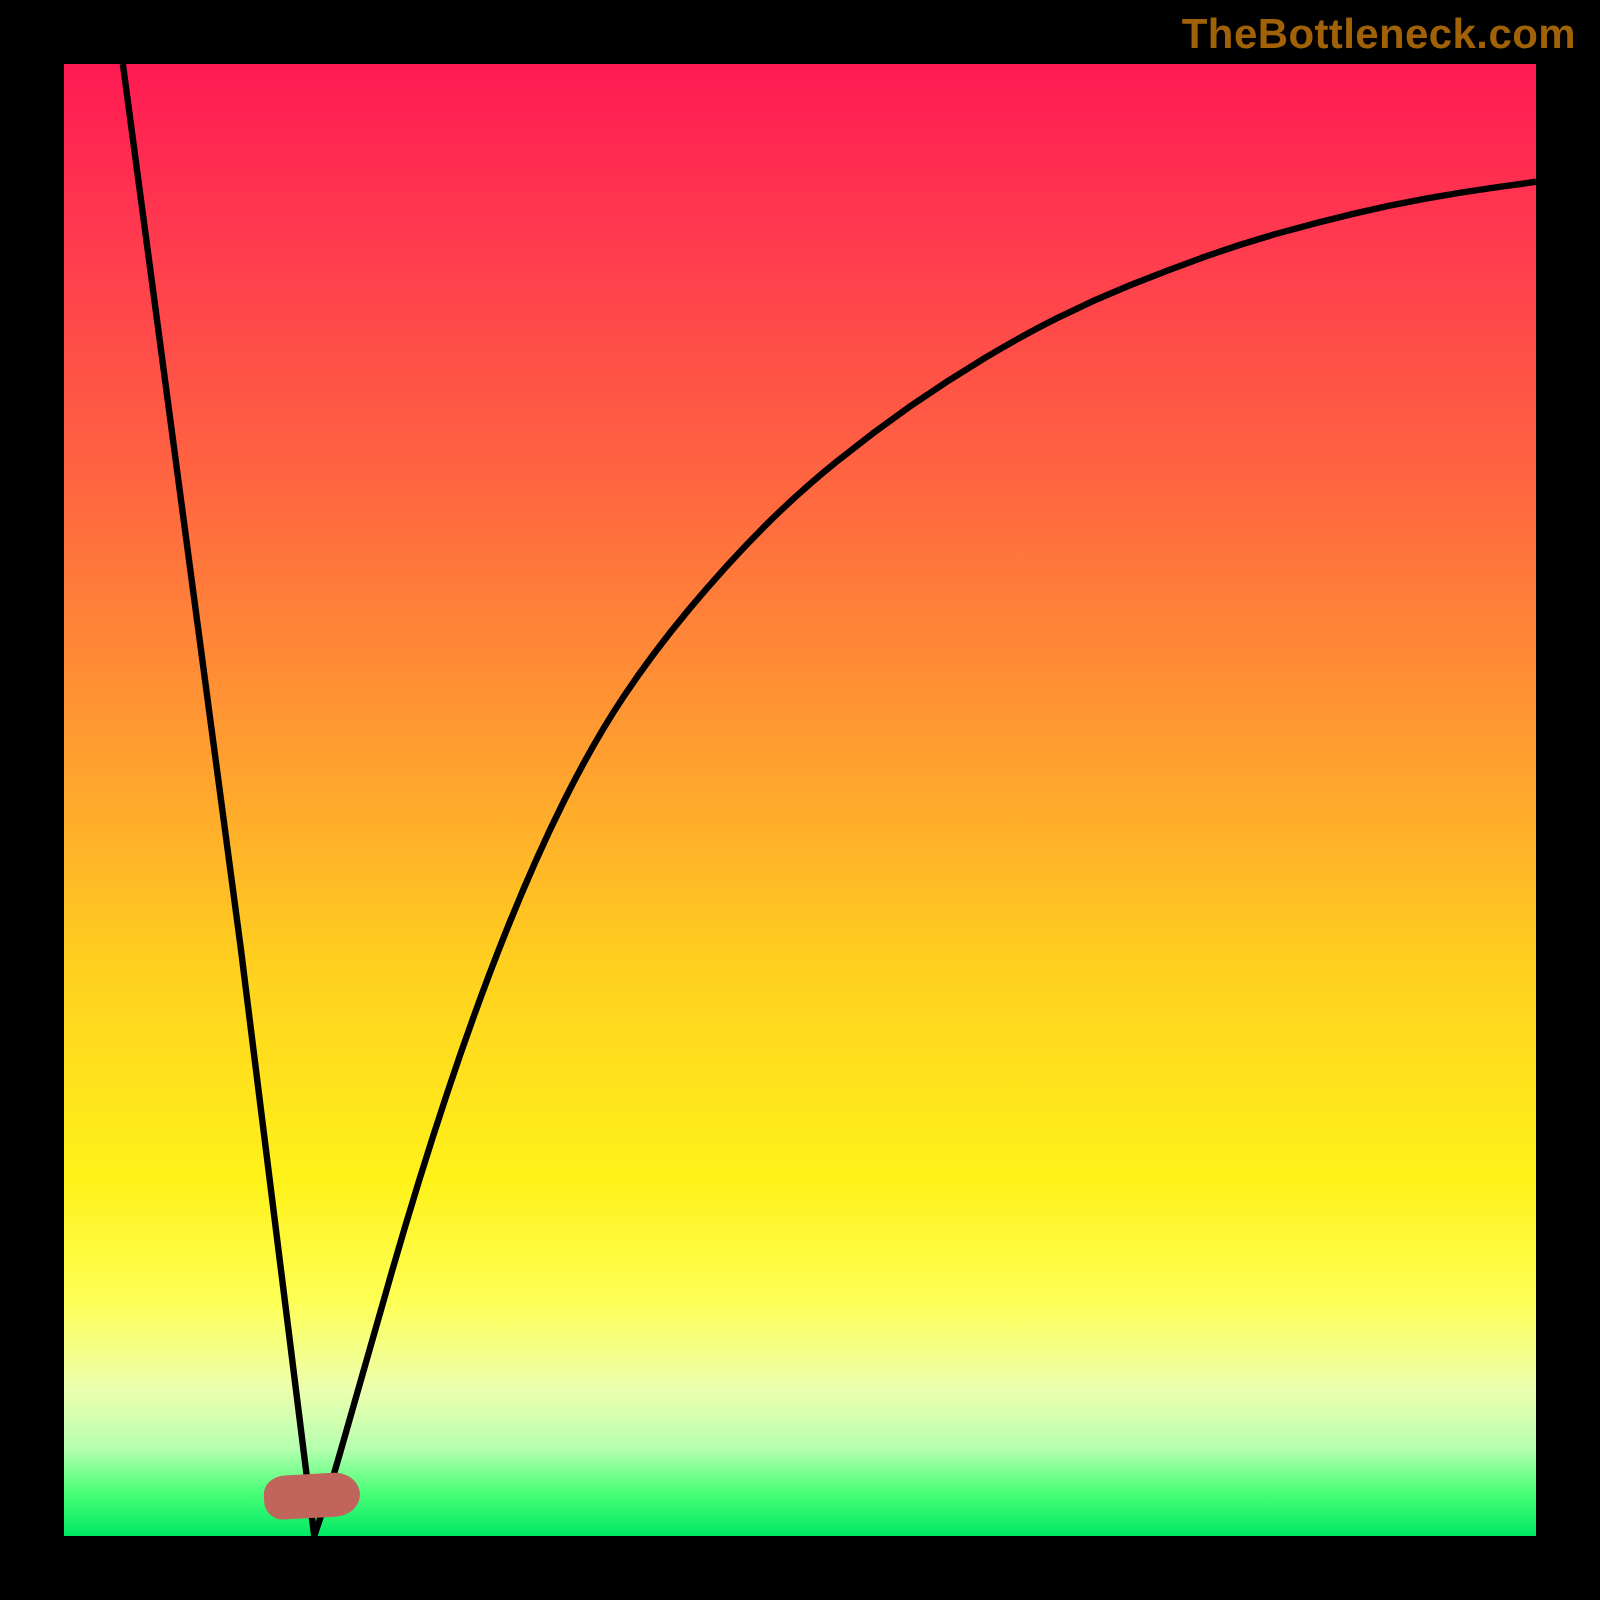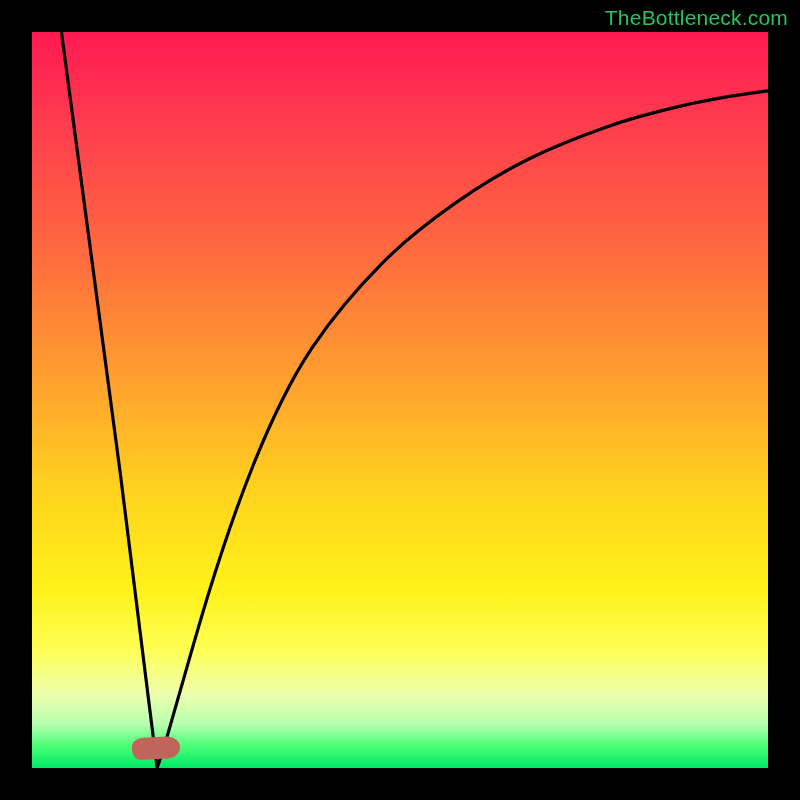--- a/index.html
+++ b/index.html
@@ -38,23 +38,23 @@
       #ecffae 90%,
       #b8ffb0 94%,
       #4bff78 97%,
       #00e865 100%
     );
   }
   .watermark {
     position: absolute;
     top: 6px;
     right: 12px;
-    color: #22c55e;
+    color: #a16207;
     font-size: 21px;
-    font-weight: 400;
+    font-weight: 700;
     letter-spacing: 0.2px;
     user-select: none;
   }
   svg.curve {
     position: absolute;
     left: 0;
     top: 0;
     width: 736px;
     height: 736px;
   }

